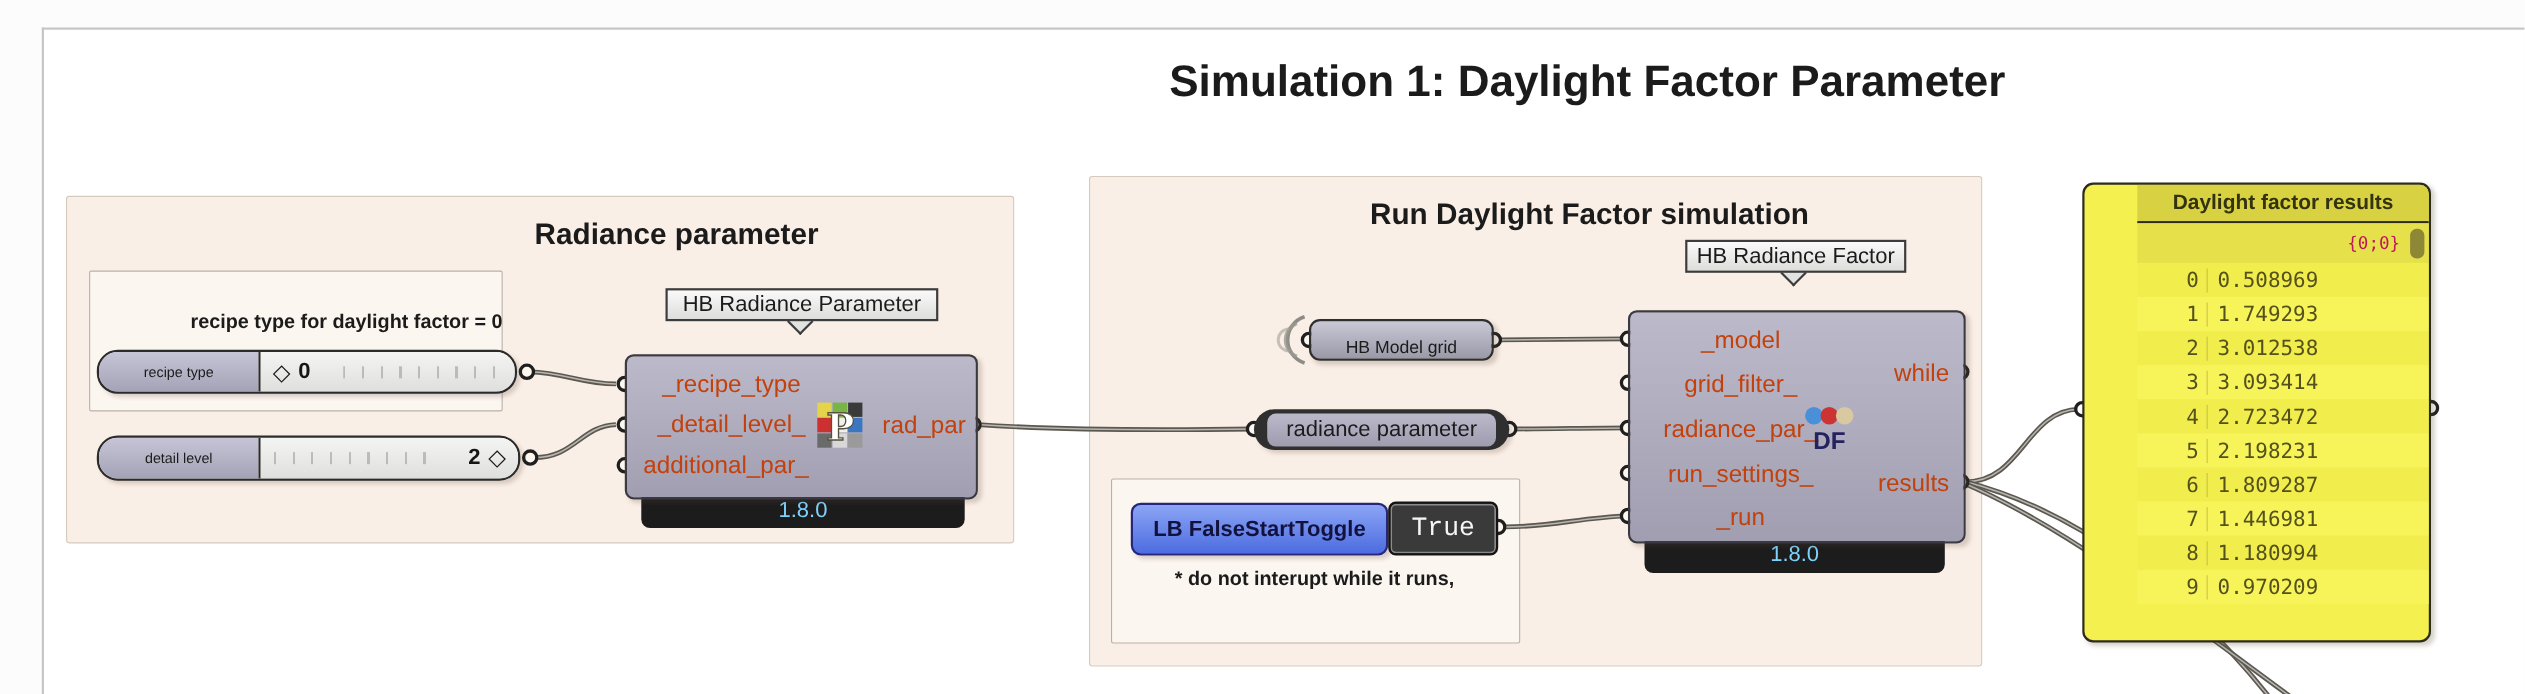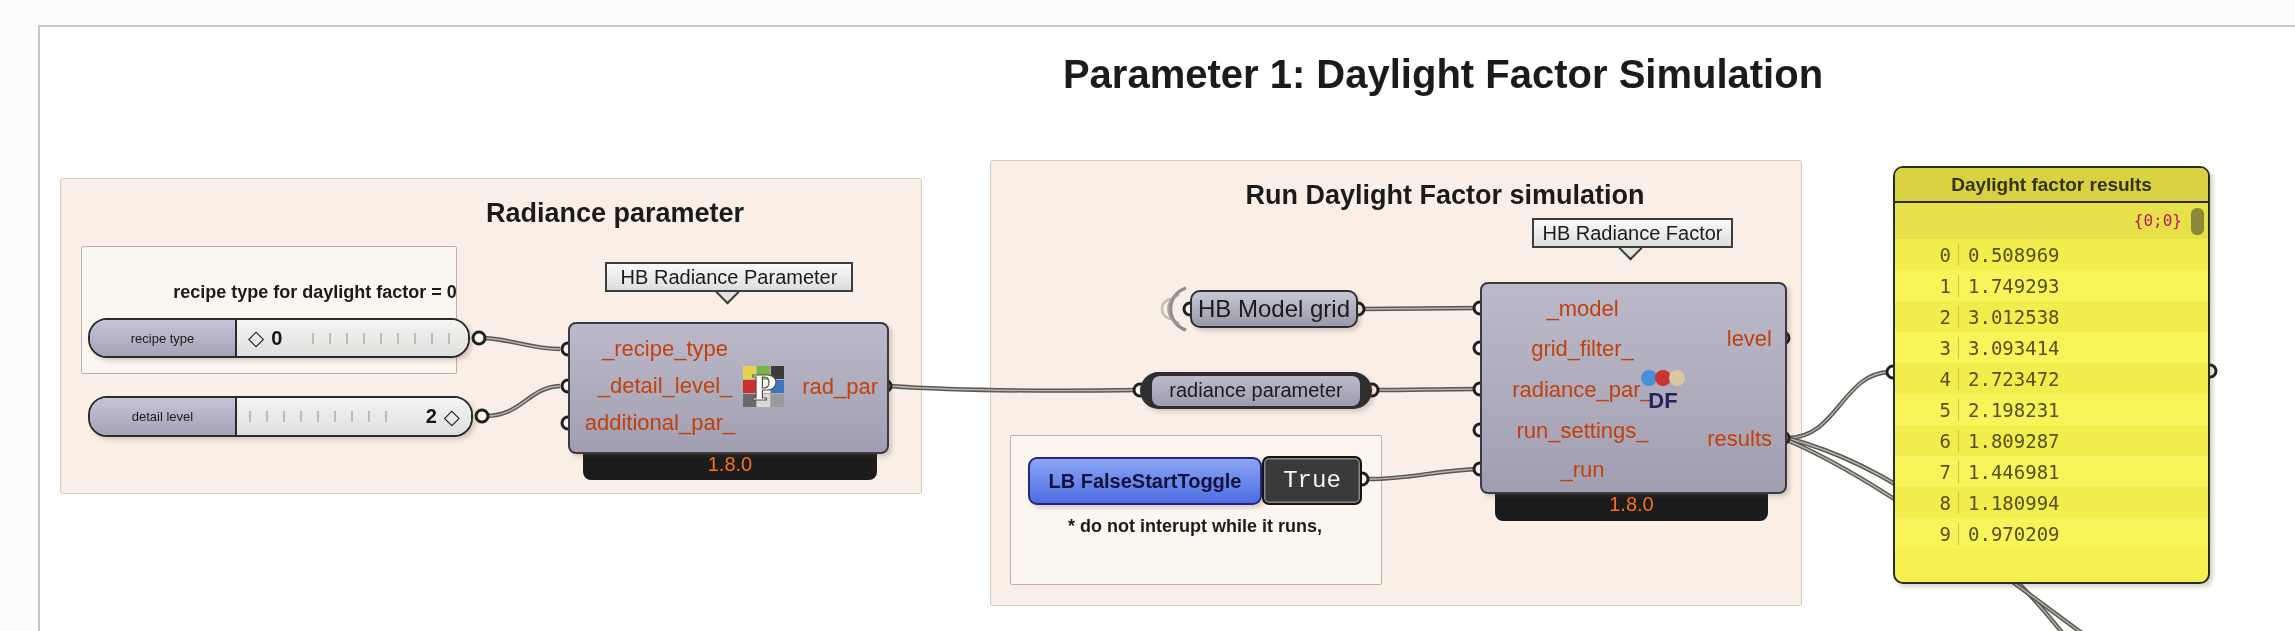--- a/index.html
+++ b/index.html
@@ -12,48 +12,48 @@
   .group{position:absolute;background:#faefe6;border:1.5px solid #d6cabf;border-radius:3px;z-index:0;}
   .subgroup{position:absolute;background:#fcf6f0;border:1.5px solid #b9b1a8;border-radius:2px;z-index:0;}
   .group-title{position:absolute;font-size:27px;font-weight:bold;text-align:center;z-index:1;}
   .note{position:absolute;font-size:18px;font-weight:bold;text-align:center;z-index:1;line-height:23px;}
   .wires{position:absolute;left:0;top:0;z-index:1;}
   .bump{position:absolute;width:15px;height:15px;border:3.5px solid #1f1f1f;border-radius:50%;
         background:#fdf7ef;z-index:2;transform:translate(-50%,-50%);box-sizing:border-box;}
   .bump.white{background:#ffffff;}
   .widget{position:absolute;z-index:3;box-shadow:3px 3px 4px rgba(90,70,60,0.22);}
   .comp-body{background:linear-gradient(#bcbaca,#a09eb0);border:2px solid #3b3a42;border-radius:8px;}
-  .version-bar{position:absolute;z-index:3;background:#1c1c1c;color:#f97316;font-size:20px;
+  .version-bar{position:absolute;z-index:3;background:#1c1c1c;color:#7dd3fc;font-size:20px;
                text-align:left;border-radius:0 0 8px 8px;display:flex;align-items:center;justify-content:center;}
   .tag{position:absolute;z-index:4;background:linear-gradient(#fafafa,#dddddb);border:2px solid #3c3c3c;
        font-size:20px;display:flex;align-items:center;justify-content:center;box-sizing:border-box;}
   .tag-pointer{position:absolute;z-index:3;width:15px;height:15px;background:#e2e2e0;
                border-right:2px solid #3c3c3c;border-bottom:2px solid #3c3c3c;transform:rotate(45deg);}
   .port{position:absolute;font-size:22px;color:#c2410c;text-align:center;z-index:4;}
   .port.right{text-align:right;}
   .slider{display:flex;border:2.5px solid #2b2b2b;border-radius:19px;overflow:hidden;background:#e9e9e6;box-sizing:border-box;}
   .slider-label{width:145px;flex:none;background:linear-gradient(#c6c4d6,#a4a2b6);border-right:2.5px solid #2b2b2b;
                 display:flex;align-items:center;justify-content:center;font-size:13px;}
   .slider-track{flex:1;position:relative;background:linear-gradient(#f4f4f2,#dfdfdd);}
   .ticks{position:absolute;top:13px;height:11px;
          background-image:repeating-linear-gradient(90deg,#b4b4ae 0 2px,transparent 2px 17px);opacity:.85;}
   .sv{position:absolute;top:0;height:100%;display:flex;align-items:center;gap:7px;font-size:20px;font-weight:600;color:#161616;}
   .dia::before{content:"◇";font-size:21px;font-weight:700;}
   .pill{background:linear-gradient(#c9c8d5,#9a99a8);border:2.5px solid #2f2f2f;border-radius:10px;
-        display:flex;align-items:center;justify-content:center;font-size:24px;box-sizing:border-box;}
+        display:flex;align-items:flex-end;justify-content:center;font-size:16px;box-sizing:border-box;}
   .relay{background:#2f2f2f;border-radius:19px;display:flex;align-items:center;justify-content:center;}
   .relay-inner{background:linear-gradient(#bbb9ca,#9d9bad);border-radius:8px;width:calc(100% - 24px);height:calc(100% - 7px);
                display:flex;align-items:center;justify-content:center;font-size:20px;}
   .toggle{background:linear-gradient(#8ba5f5,#4d6ce0);border:2px solid #26267a;border-radius:9px;
           display:flex;align-items:center;justify-content:center;font-size:20px;font-weight:bold;color:#12123f;}
   .true-btn{background:#3a3a3a;border:2.5px solid #141414;border-radius:7px;box-shadow:inset 0 0 0 1.5px #8a8a8a;
             display:flex;align-items:center;justify-content:center;color:#f5f5f5;
             font-family:"Liberation Mono","DejaVu Sans Mono",monospace;font-size:24px;}
   .panel{position:absolute;z-index:3;background:#f4f050;border:2.5px solid #2c2b1e;border-radius:10px;
-         overflow:hidden;box-shadow:3px 3px 4px rgba(90,80,40,0.25);box-sizing:border-box;}
+         overflow:hidden;box-shadow:3px 3px 4px rgba(90,80,40,0.25);box-sizing:border-box;padding-left:48px;}
   .panel-header{height:33px;background:#d8d243;border-bottom:2.5px solid #2c2b1e;display:flex;
                 align-items:center;justify-content:center;font-size:19px;font-weight:600;color:#33330f;}
   .panel-sub{position:relative;height:36px;background:#e6e14b;
              font-family:"DejaVu Sans Mono",monospace;font-size:16px;color:#be185d;}
   .panel-path{position:absolute;right:26px;top:8px;}
   .panel-nub{position:absolute;right:4px;top:5px;width:13px;height:27px;background:#8d8836;border-radius:6px;}
   .prow{display:flex;height:31px;align-items:center;font-family:"DejaVu Sans Mono",monospace;
         font-size:19px;color:#55511d;}
   .prow:nth-child(odd){background:#f1ed4c;}
   .prow:nth-child(even){background:#f7f45a;}
@@ -61,21 +61,21 @@
   .pval{border-left:1.5px solid #c9c441;padding-left:9px;}
   .icon{position:absolute;z-index:4;}
   .arcs{position:absolute;z-index:1;}
 </style>
 </head>
 <body>
 
 <div class="canvas">
   <div class="frame"></div>
 
-  <div class="main-title">Parameter 1: Daylight Factor Simulation</div>
+  <div class="main-title">Simulation 1: Daylight Factor Parameter</div>
 
   <div class="group" style="left:60px;top:178px;width:860px;height:314px;"></div>
   <div class="group-title" style="left:315px;top:198px;width:600px;">Radiance parameter</div>
   <div class="subgroup" style="left:81px;top:246px;width:374px;height:126px;"></div>
   <div class="note" style="left:160px;top:281px;width:310px;">recipe type for daylight factor = 0</div>
 
   <div class="group" style="left:990px;top:160px;width:810px;height:444px;"></div>
   <div class="group-title" style="left:1145px;top:180px;width:600px;">Run Daylight Factor simulation</div>
   <div class="subgroup" style="left:1010px;top:435px;width:370px;height:148px;"></div>
   <div class="note" style="left:1010px;top:515px;width:370px;">
@@ -209,21 +209,21 @@
 
   <div class="tag" style="left:1532px;top:218px;width:201px;height:30px;">HB Radiance Factor</div>
   <div class="tag-pointer" style="left:1622px;top:240px;"></div>
   <div class="version-bar" style="left:1495px;top:488px;width:273px;height:33px;">1.8.0</div>
   <div class="widget comp-body" style="left:1480px;top:282px;width:303px;height:208px;"></div>
   <div class="port" style="left:1485px;top:296px;width:195px;">_model</div>
   <div class="port" style="left:1485px;top:336px;width:195px;">grid_filter_</div>
   <div class="port" style="left:1485px;top:377px;width:195px;">radiance_par_</div>
   <div class="port" style="left:1485px;top:418px;width:195px;">run_settings_</div>
   <div class="port" style="left:1485px;top:457px;width:195px;">_run</div>
-  <div class="port right" style="left:1650px;top:326px;width:122px;">level</div>
+  <div class="port right" style="left:1650px;top:326px;width:122px;">while</div>
   <div class="port right" style="left:1650px;top:426px;width:122px;">results</div>
   <svg class="icon" style="left:1638px;top:368px;" width="50" height="46">
     <circle cx="11" cy="10" r="8" fill="#4a90d9"></circle>
       <circle cx="25" cy="10" r="8" fill="#cc3333"></circle>
       <circle cx="39" cy="10" r="8" fill="#d8c9a0"></circle>
     <text x="25" y="40" text-anchor="middle" font-family="Liberation Sans,sans-serif" font-size="22" font-weight="bold" fill="#23235e">DF</text>
   </svg>
 
   <div class="panel" style="left:1893px;top:166px;width:317px;height:418px;">
     <div class="panel-header">Daylight factor results</div>

